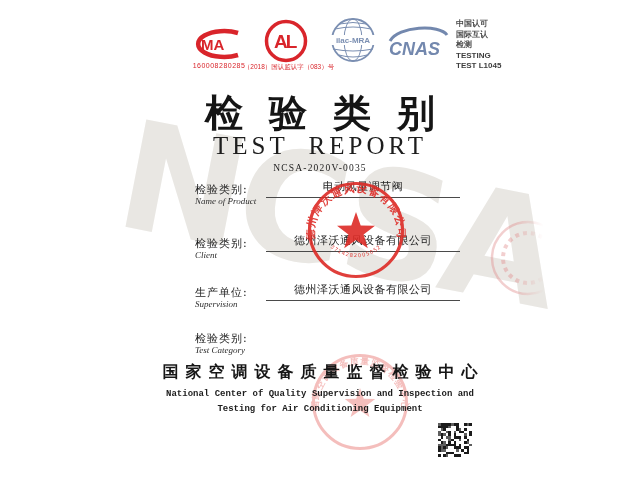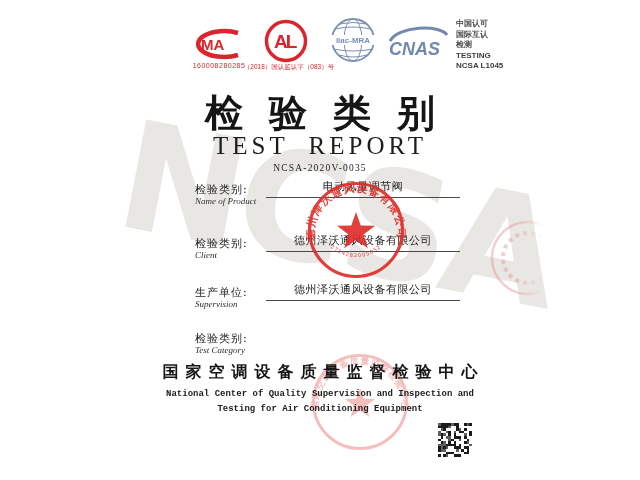--- a/index.html
+++ b/index.html
@@ -95,21 +95,21 @@
 <svg class="logo" style="left:386px;top:24px" width="64" height="36" viewBox="0 0 64 36">
   <path d="M4,17 C 12,2 54,0 61,11" fill="none" stroke="#7388ae" stroke-width="3"></path>
   <text x="3" y="31" font-size="18" font-weight="900" font-style="italic" fill="#7388ae" font-family="Liberation Sans, sans-serif">CNAS</text>
 </svg>
 
 <div class="accr">
   <div>中国认可</div>
   <div>国际互认</div>
   <div>检测</div>
   <div class="lat">TESTING</div>
-  <div class="lat">NCSA L1045</div>
+  <div class="lat">TEST L1045</div>
 </div>
 
 <div class="title-zh">检验类别</div>
 <div class="title-en">TEST REPORT</div>
 <div class="report-no">NCSA-2020V-0035</div>
 
 <div class="field-row" style="top:182px">
   <div class="f-zh">检验类别:</div>
   <div class="f-en">Name of Product</div>
   <div class="f-value">电动风量调节阀</div>

